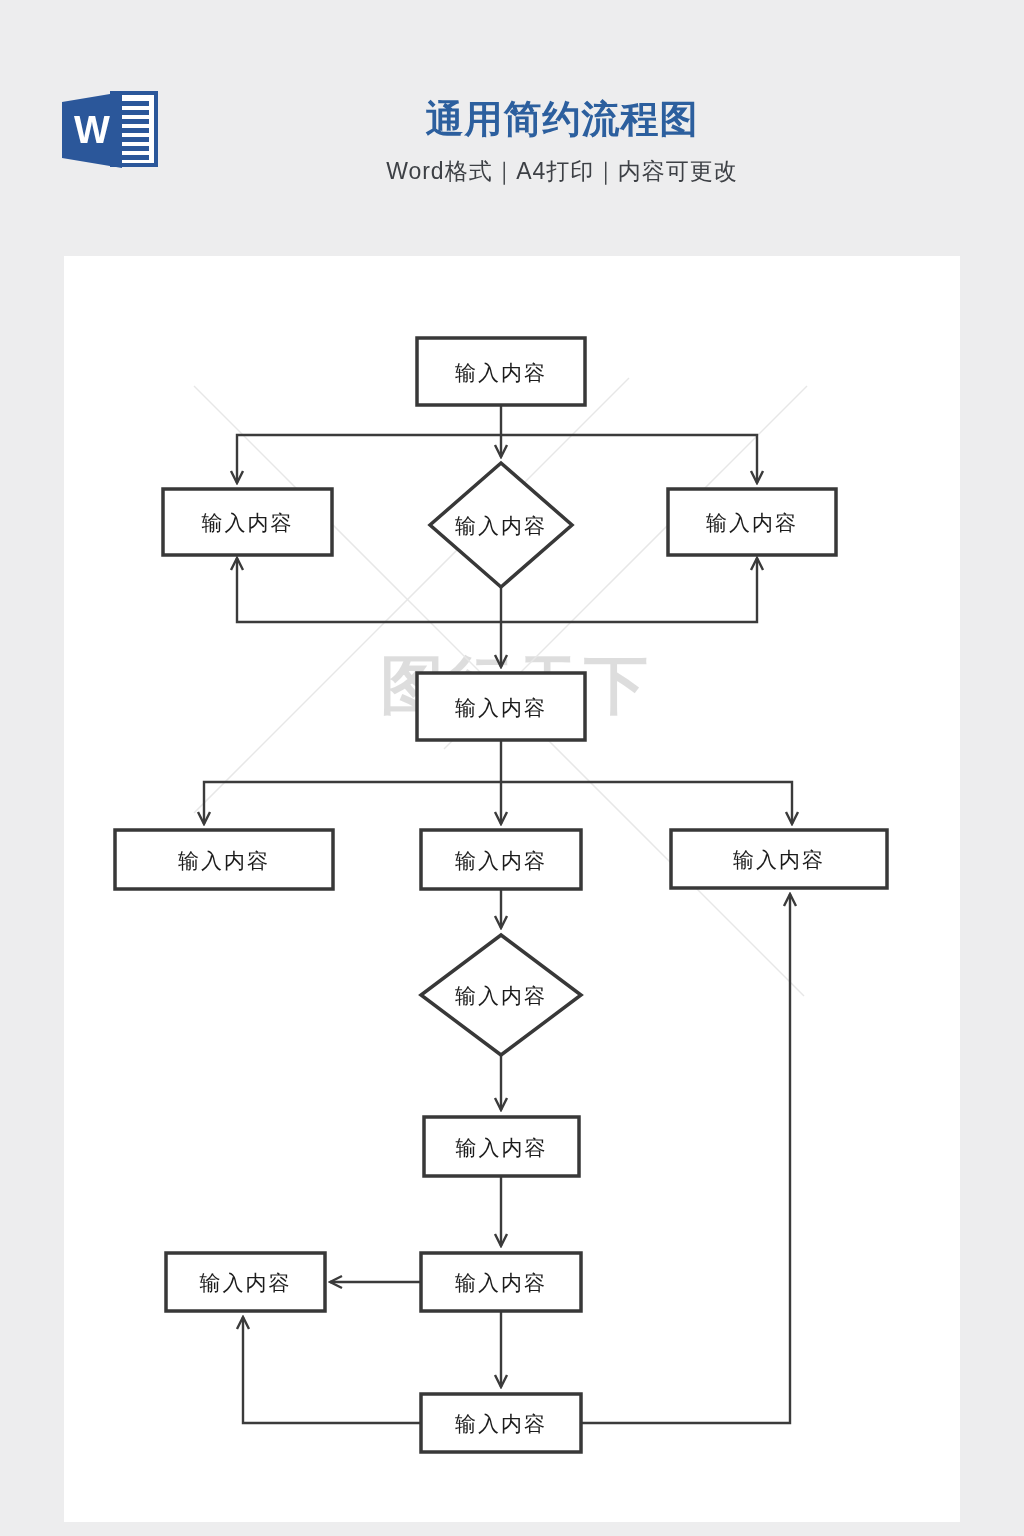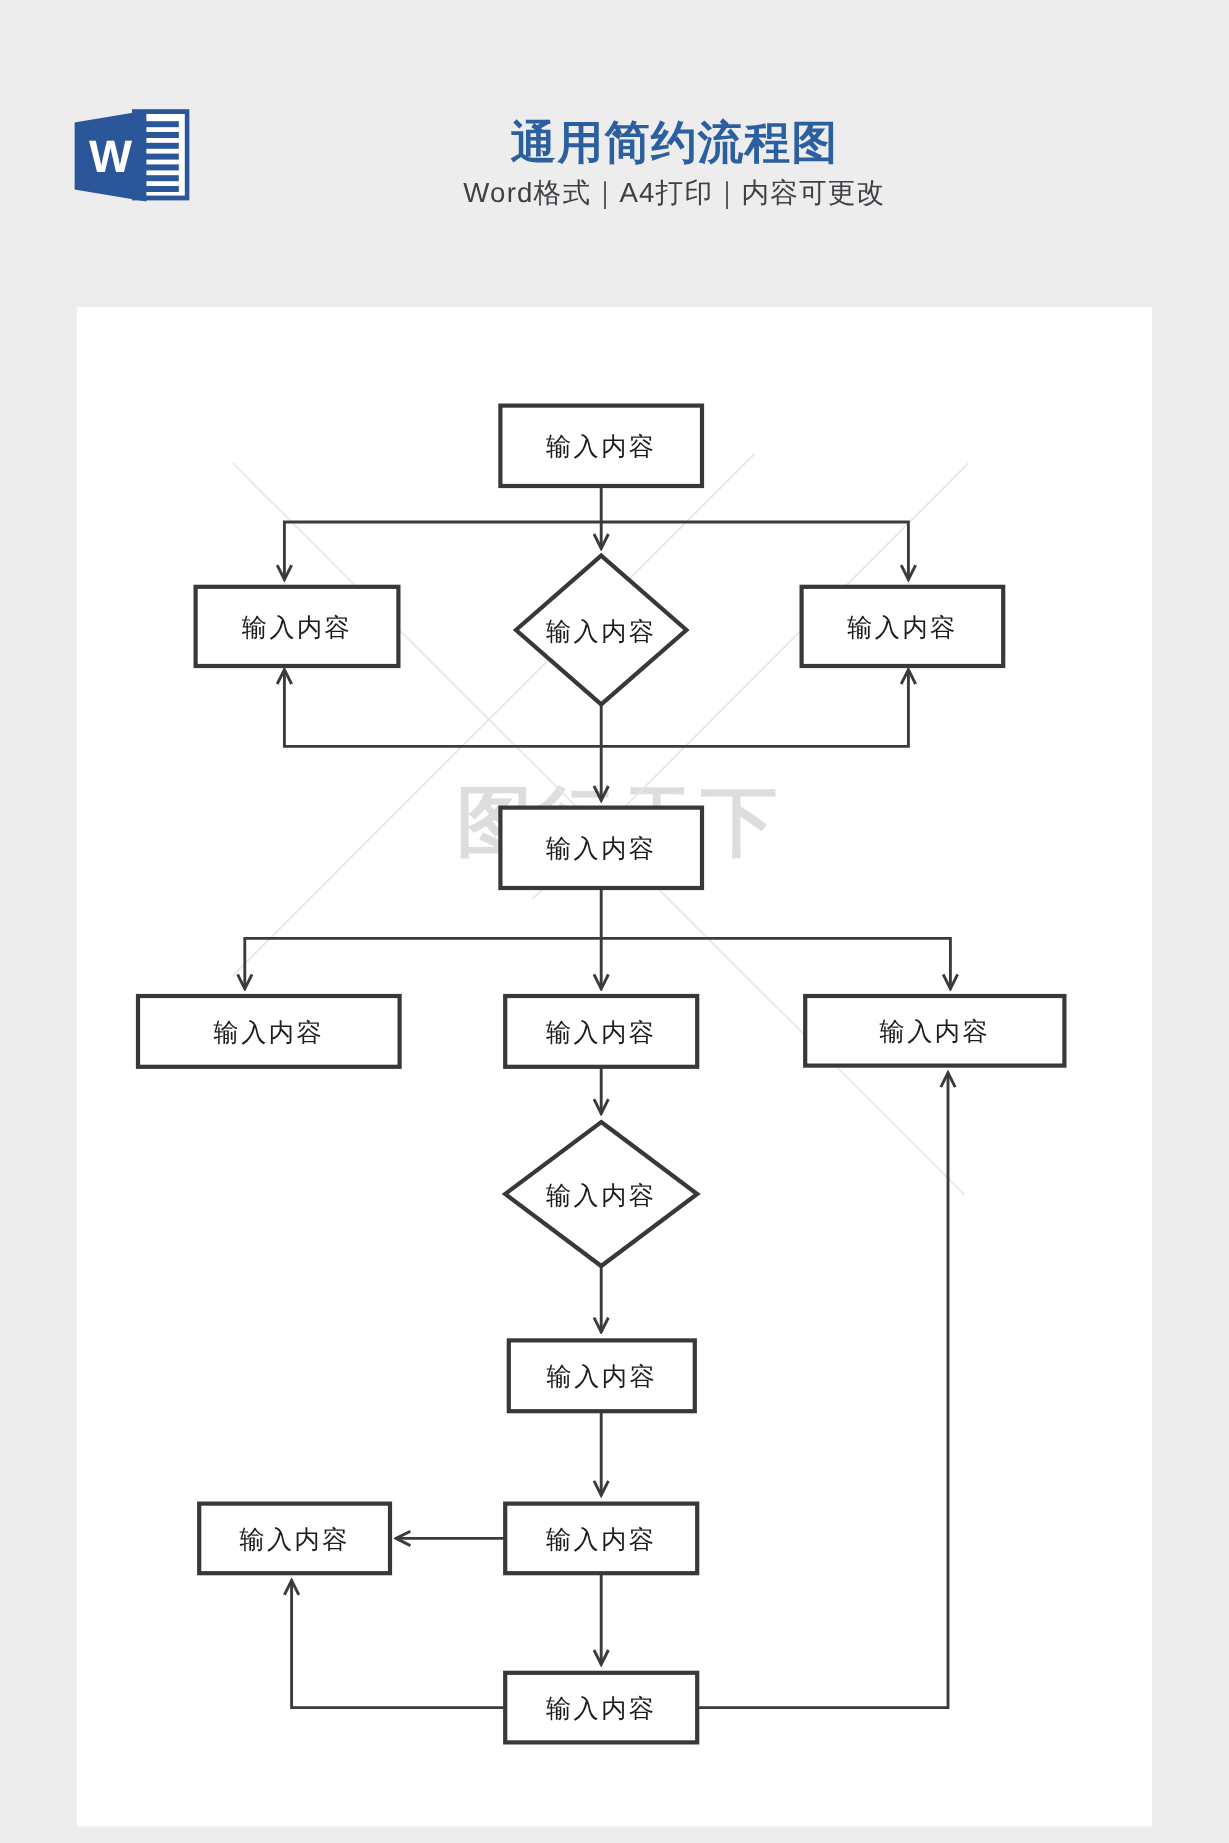--- a/index.html
+++ b/index.html
@@ -1,21 +1,21 @@
 <!DOCTYPE html>
 <html><head>
 <meta charset="utf-8">
 <style>
   html,body{margin:0;padding:0;background:#ededee;}
   .stage{position:relative;width:1024px;height:1536px;background:#ededee;
          font-family:"Liberation Sans",sans-serif;overflow:hidden;}
   .word-icon{position:absolute;left:62px;top:88px;}
   .titles{position:absolute;left:100px;top:94px;width:924px;text-align:center;}
   .title{font-size:38px;font-weight:bold;color:#2c5f9e;margin:0;letter-spacing:1px;}
-  .subtitle{font-size:23px;color:#3d4045;letter-spacing:1px;}
+  .subtitle{font-size:23px;color:#3d4045;margin-top:11px;letter-spacing:1px;}
   .doc-page{position:absolute;left:64px;top:256px;width:896px;height:1266px;background:#ffffff;}
   .watermark{position:absolute;left:316px;top:386px;font-size:64px;font-weight:bold;
              color:#000;opacity:0.13;letter-spacing:4px;white-space:nowrap;
              font-family:"Liberation Serif","DejaVu Serif",serif;}
   #flow-svg{position:absolute;left:0;top:0;width:100%;height:100%;}
   text.node-label{font-size:21px;letter-spacing:2px;fill:#1c1c1c;font-weight:500;
                   font-family:"Liberation Serif","DejaVu Serif",serif;}
   text.w-letter{font-size:38px;font-weight:bold;fill:#ffffff;
                 font-family:"Liberation Sans",sans-serif;}
 </style>

